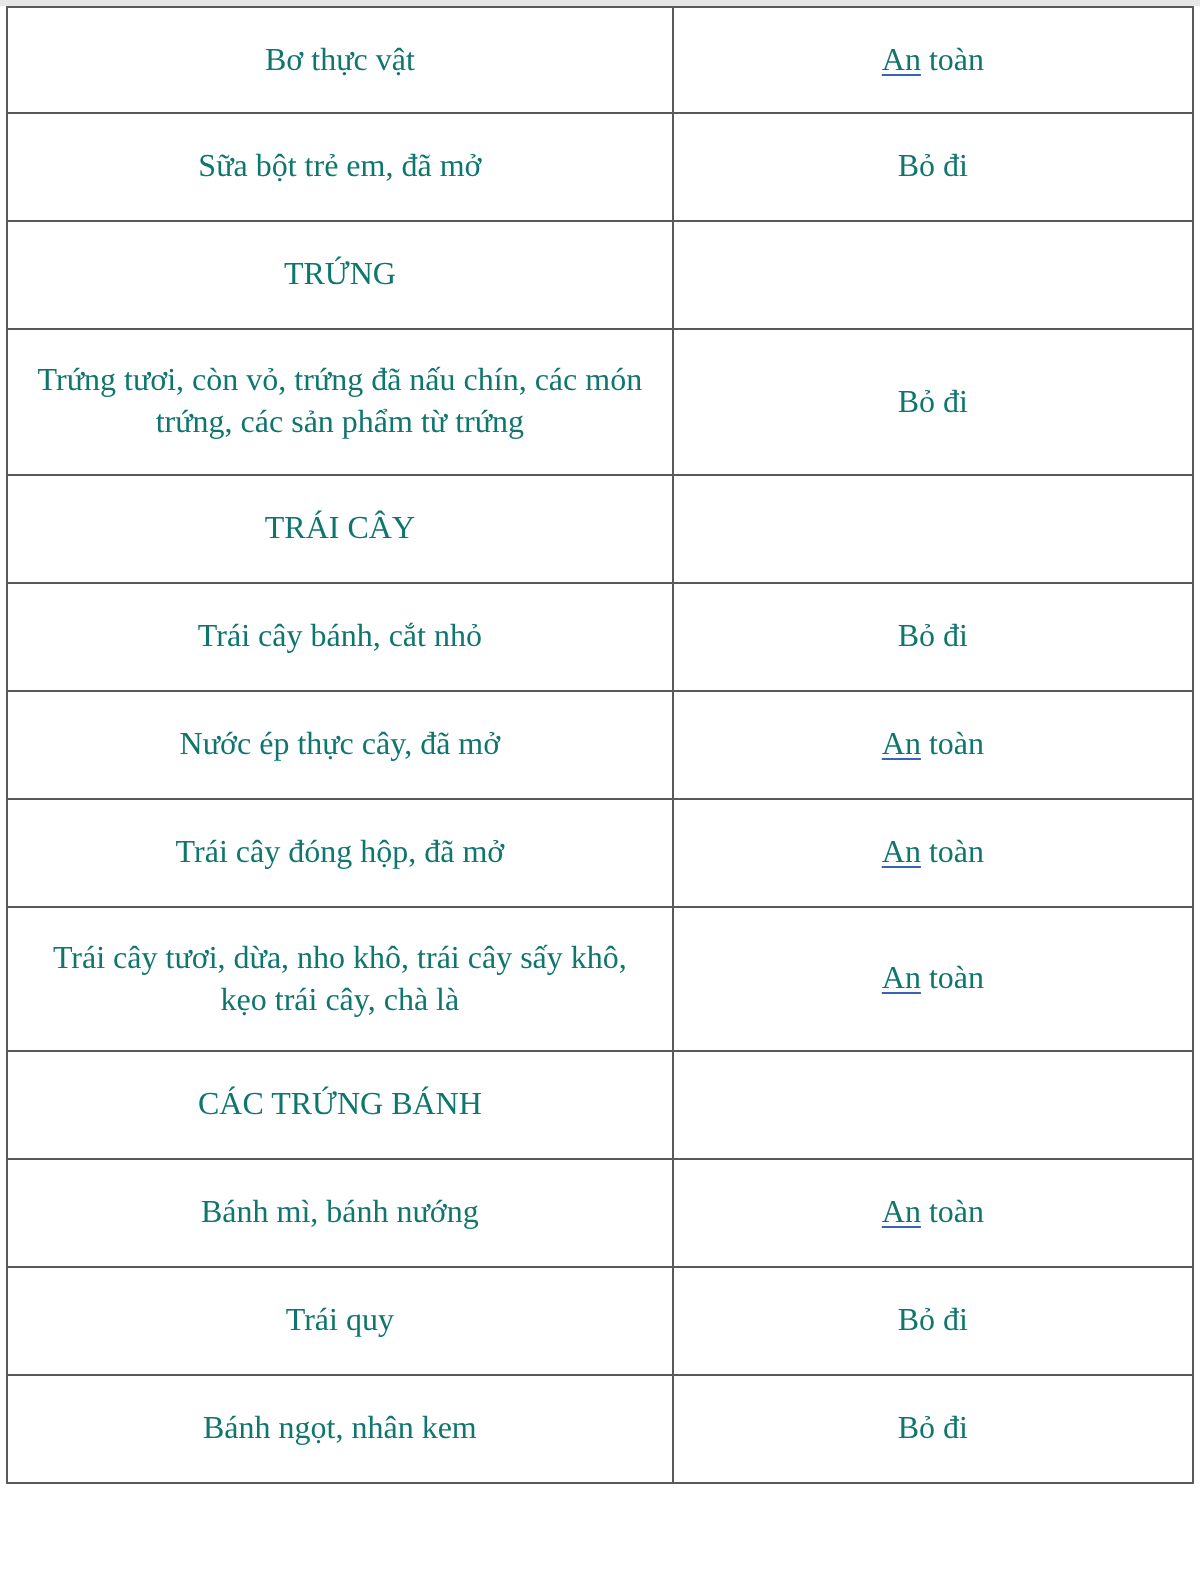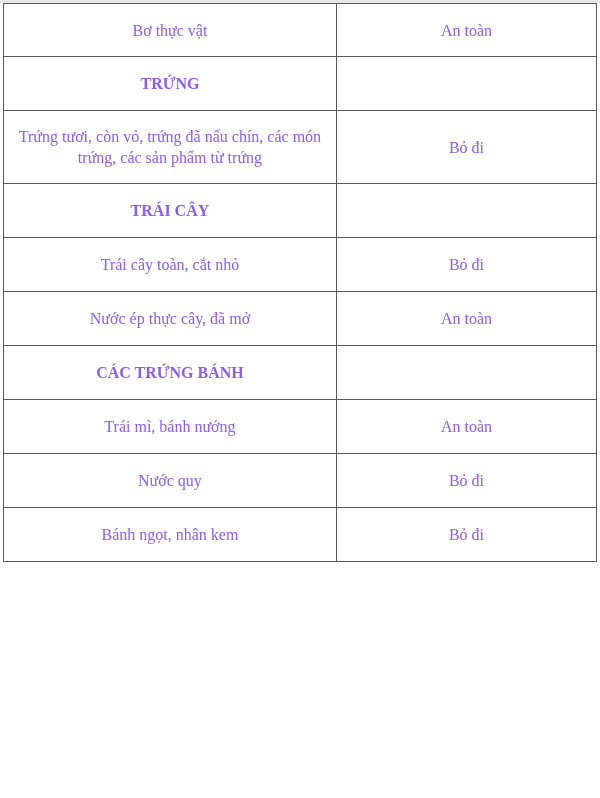--- a/index.html
+++ b/index.html
@@ -2,73 +2,85 @@
 <html><head>
 <meta charset="utf-8">
 <style>
   html, body { margin: 0; padding: 0; background: #ffffff; }
   body { width: 600px; height: 798px; position: relative; overflow: hidden; }
   .top-shade { position: absolute; left: 0; top: 0; width: 600px; height: 3px; background: #e6e6e6; }
   table {
     position: absolute; left: 3px; top: 3px;
     width: 594px; border-collapse: collapse;
     font-family: "Liberation Serif", "DejaVu Serif", serif;
-    font-size: 16px; color: #8b5cf6;
+    font-size: 16px; color: #0f766e;
   }
   td {
     border: 1.5px solid #5a5a5a;
     text-align: center; vertical-align: middle;
     padding: 0 10px; line-height: 21px;
   }
   td.c1 { width: 313px; }
   td.c2 { width: 240px; }
-  td.cat { font-weight: bold; }
-  .u { text-decoration-color: #3a63b8; text-underline-offset: 2px; }
+  td.cat { font-weight: normal; }
+  .u { text-decoration: underline; text-decoration-color: #3a63b8; text-underline-offset: 2px; }
 </style>
 </head>
 <body>
 
 <div class="top-shade"></div>
 
 <table>
   <tbody>
     <tr style="height:53px">
       <td class="c1">Bơ thực vật</td>
       <td class="c2"><span class="u">An</span><span> toàn</span></td>
+    </tr>
+    <tr style="height:54px">
+      <td class="c1">Sữa bột trẻ em, đã mở</td>
+      <td class="c2">Bỏ đi</td>
     </tr>
     <tr style="height:54px">
       <td class="c1 cat">TRỨNG</td>
       <td class="c2"></td>
     </tr>
     <tr style="height:73px">
       <td class="c1">Trứng tươi, còn vỏ, trứng đã nấu chín, các món trứng, các sản phẩm từ trứng</td>
       <td class="c2">Bỏ đi</td>
     </tr>
     <tr style="height:54px">
       <td class="c1 cat">TRÁI CÂY</td>
       <td class="c2"></td>
     </tr>
     <tr style="height:54px">
-      <td class="c1">Trái cây toàn, cắt nhỏ</td>
+      <td class="c1">Trái cây bánh, cắt nhỏ</td>
       <td class="c2">Bỏ đi</td>
     </tr>
     <tr style="height:54px">
       <td class="c1">Nước ép thực cây, đã mở</td>
       <td class="c2"><span class="u">An</span><span> toàn</span></td>
     </tr>
     <tr style="height:54px">
+      <td class="c1">Trái cây đóng hộp, đã mở</td>
+      <td class="c2"><span class="u">An</span><span> toàn</span></td>
+    </tr>
+    <tr style="height:72px">
+      <td class="c1">Trái cây tươi, dừa, nho khô, trái cây sấy khô, kẹo trái cây, chà là</td>
+      <td class="c2"><span class="u">An</span><span> toàn</span></td>
+    </tr>
+    <tr style="height:54px">
       <td class="c1 cat">CÁC TRỨNG BÁNH</td>
       <td class="c2"></td>
     </tr>
     <tr style="height:54px">
-      <td class="c1">Trái mì, bánh nướng</td>
+      <td class="c1">Bánh mì, bánh nướng</td>
       <td class="c2"><span class="u">An</span><span> toàn</span></td>
     </tr>
     <tr style="height:54px">
-      <td class="c1">Nước quy</td>
+      <td class="c1">Trái quy</td>
       <td class="c2">Bỏ đi</td>
     </tr>
     <tr style="height:54px">
       <td class="c1">Bánh ngọt, nhân kem</td>
       <td class="c2">Bỏ đi</td>
     </tr>
   </tbody>
 </table>
 
 </body></html>

